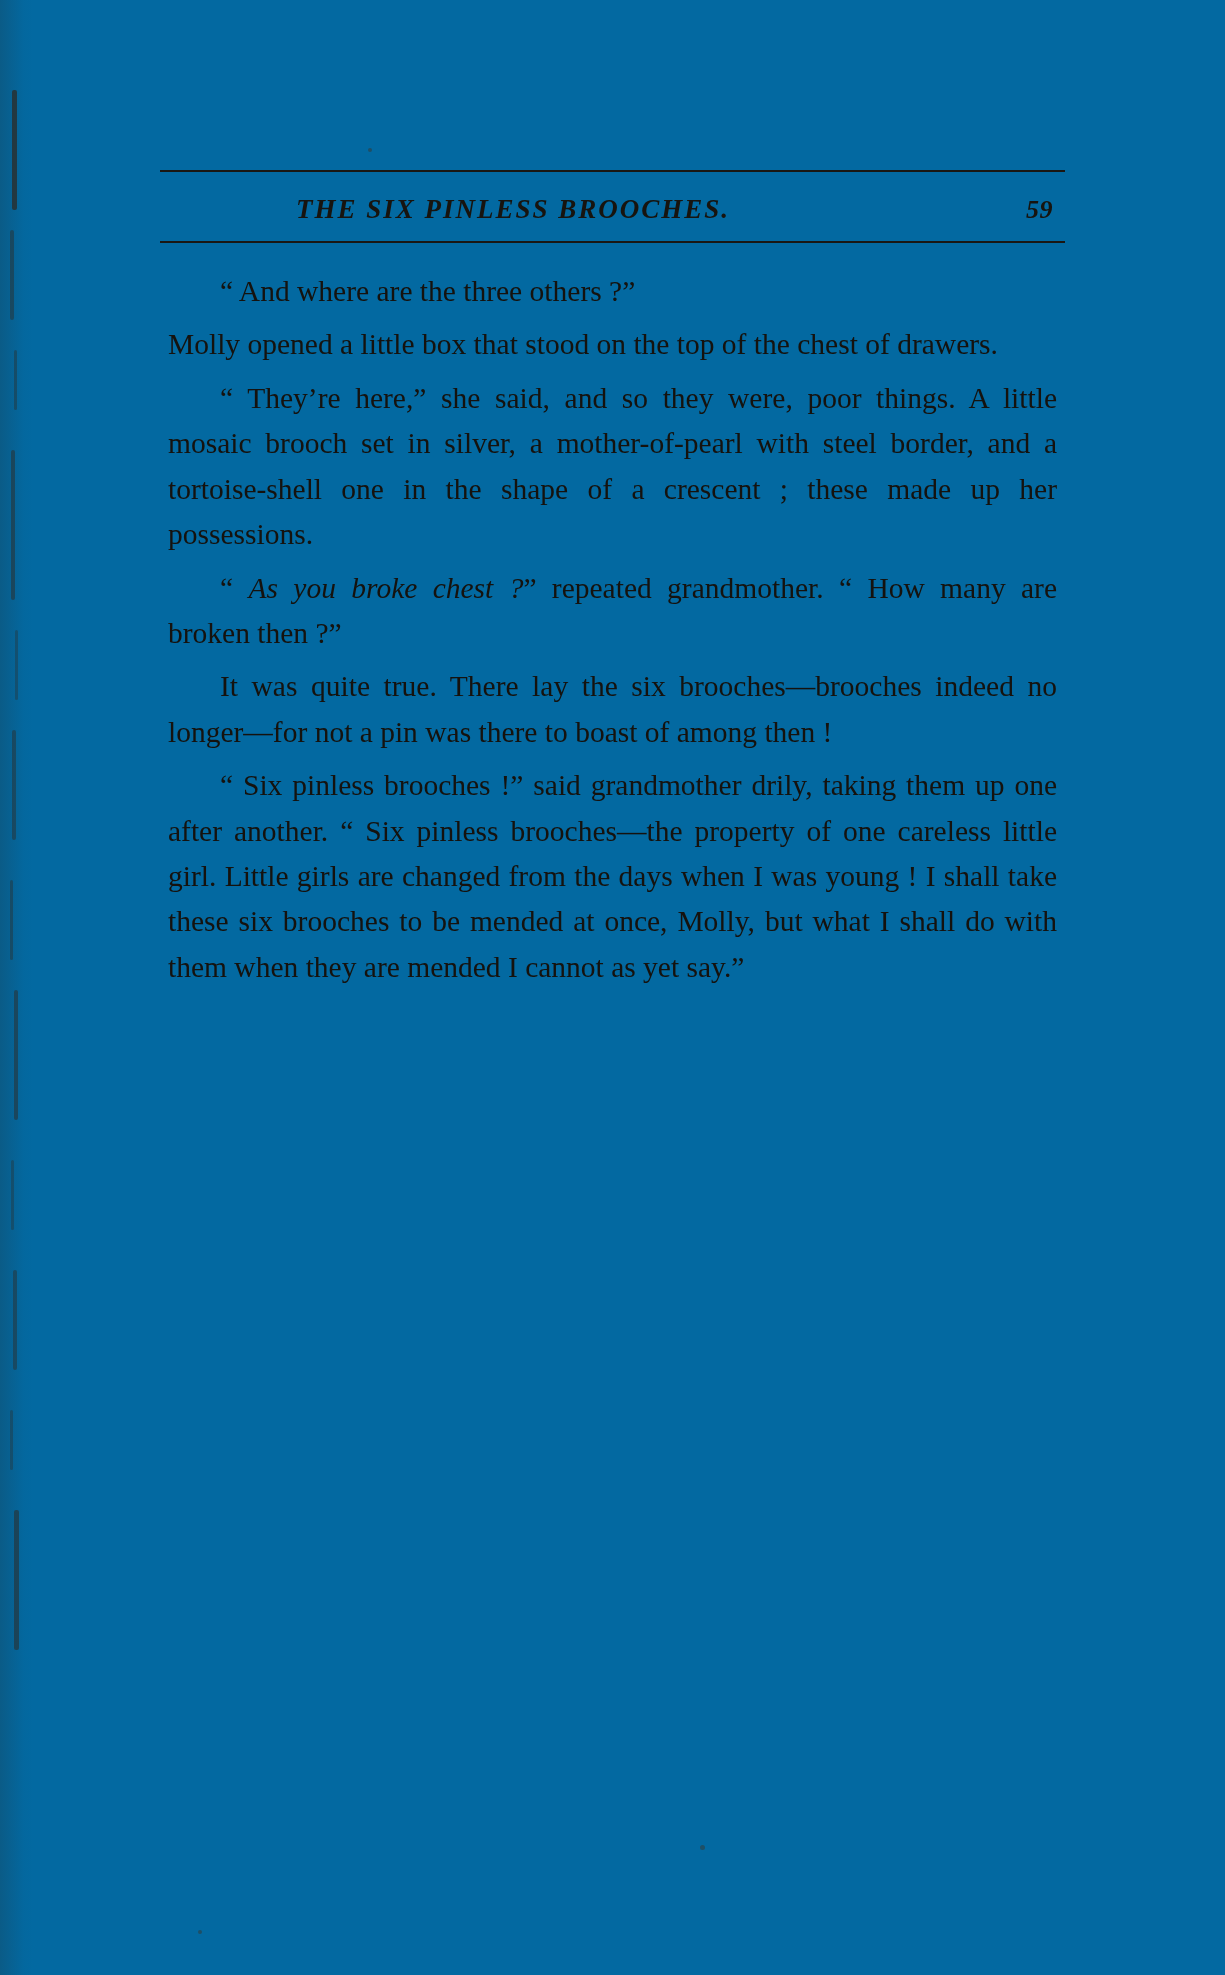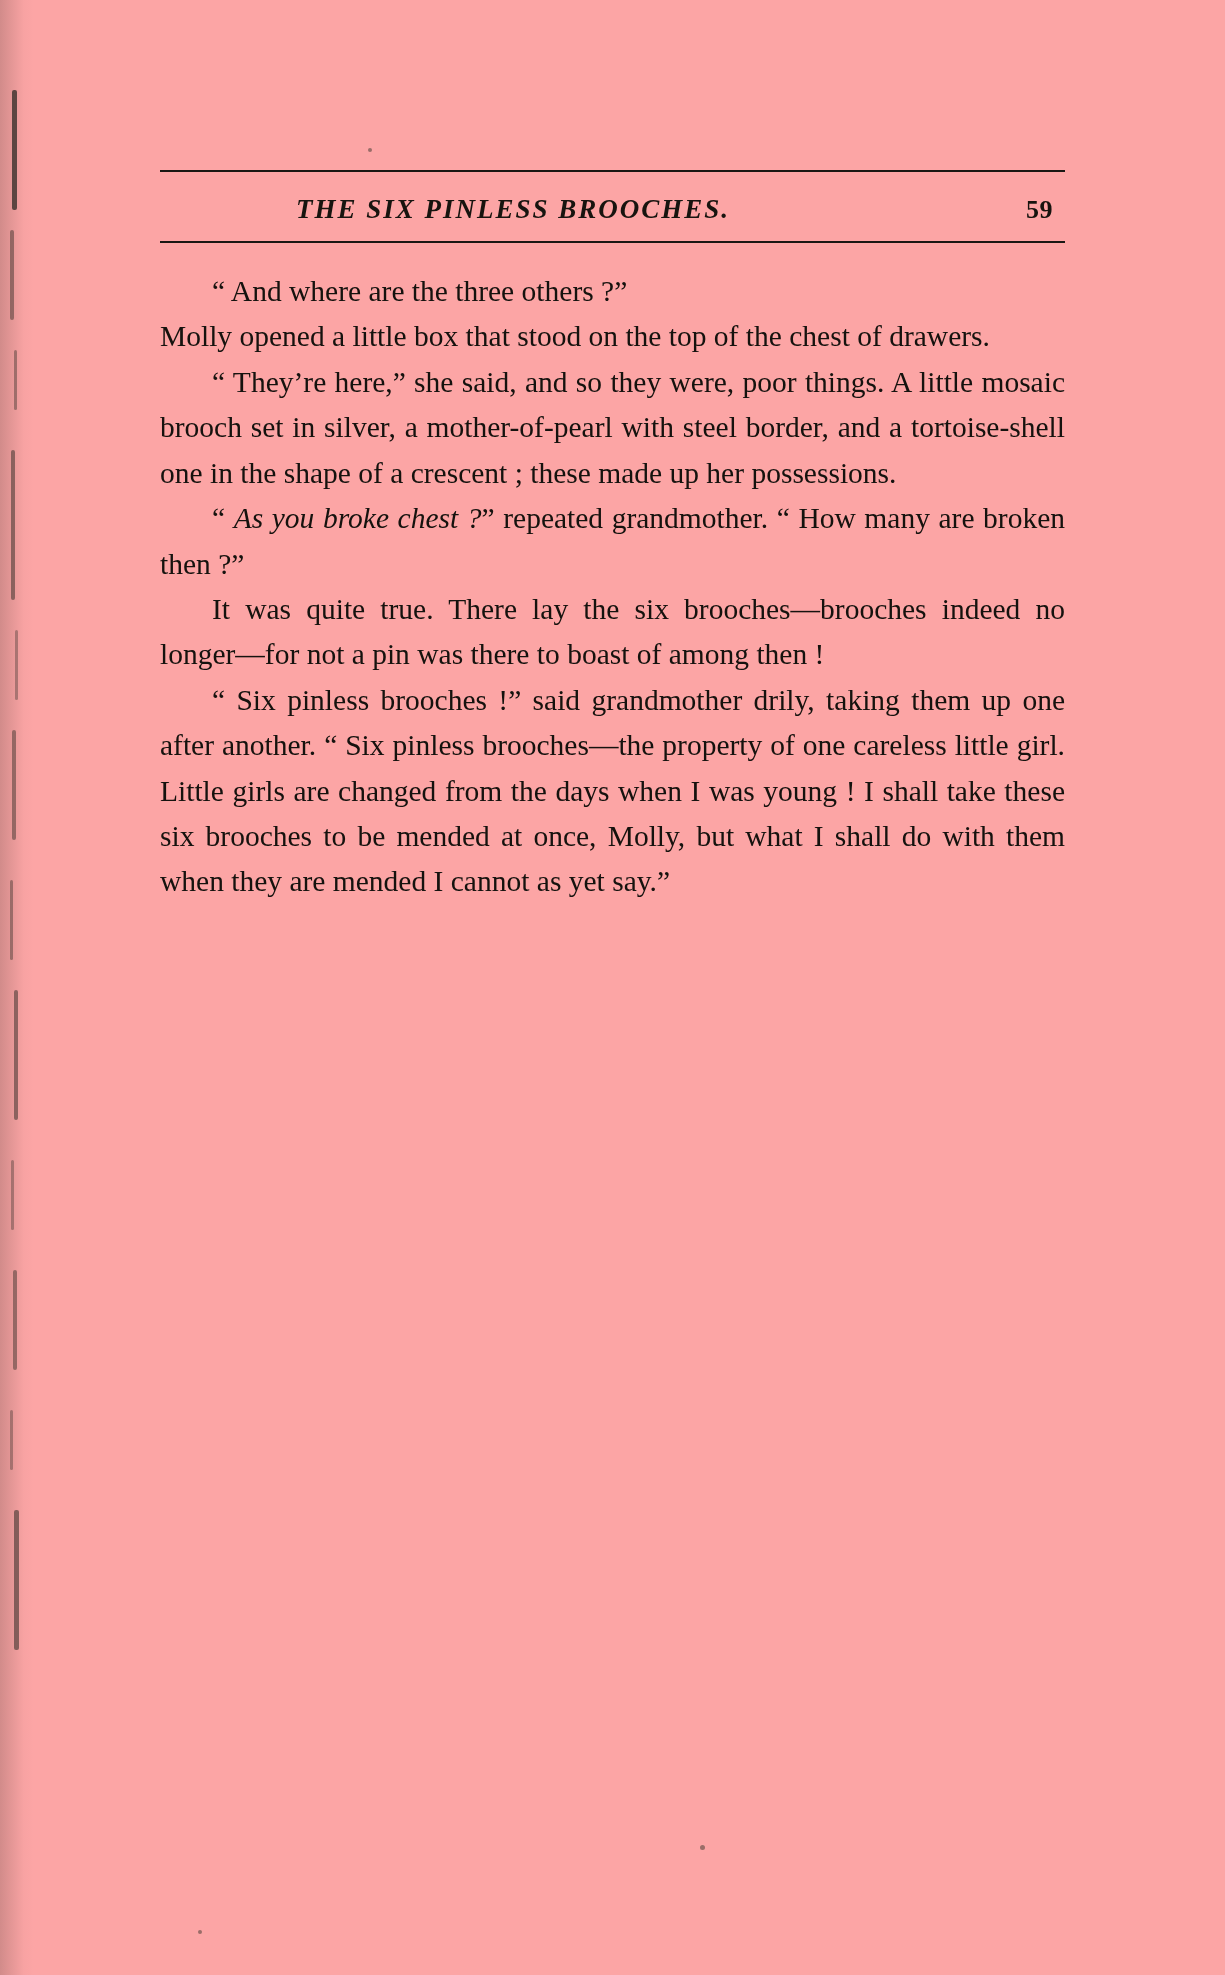--- a/index.html
+++ b/index.html
@@ -13,21 +13,21 @@
     position: relative;
     font-family: "Liberation Serif", serif;
     color: #16130f;
     overflow: hidden;
   }
 
   
   .page {
     position: absolute;
     inset: 0;
-    background: #fca5a5;
+    background: #0369a1;
   }
 
   
   .gutter-shadow {
     position: absolute;
     left: 0;
     top: 0;
     width: 34px;
     height: 100%;
     background: linear-gradient(to right, rgba(40,36,30,0.20), rgba(40,36,30,0.02) 70%, rgba(255,255,255,0));
@@ -78,33 +78,34 @@
     color: #17140f;
     margin-left: 130px;
   }
   .folio {
     font-family: "Liberation Serif", serif;
     font-weight: 700;
     font-size: 26px;
     letter-spacing: 0.5px;
     color: #17140f;
     margin-right: 6px;
+    font-style: italic;
   }
 
   .body-text {
     margin-top: 26px;
     font-size: 29.5px;
     line-height: 1.54;
     text-align: justify;
     text-justify: inter-word;
     color: #15120e;
     hyphens: none;
   }
   .body-text p {
-    margin: 0;
+    margin: 8px;
     text-indent: 52px;
   }
   .body-text p.no-indent {
     text-indent: 0;
   }
   .body-text i {
     font-style: italic;
   }
 
   

